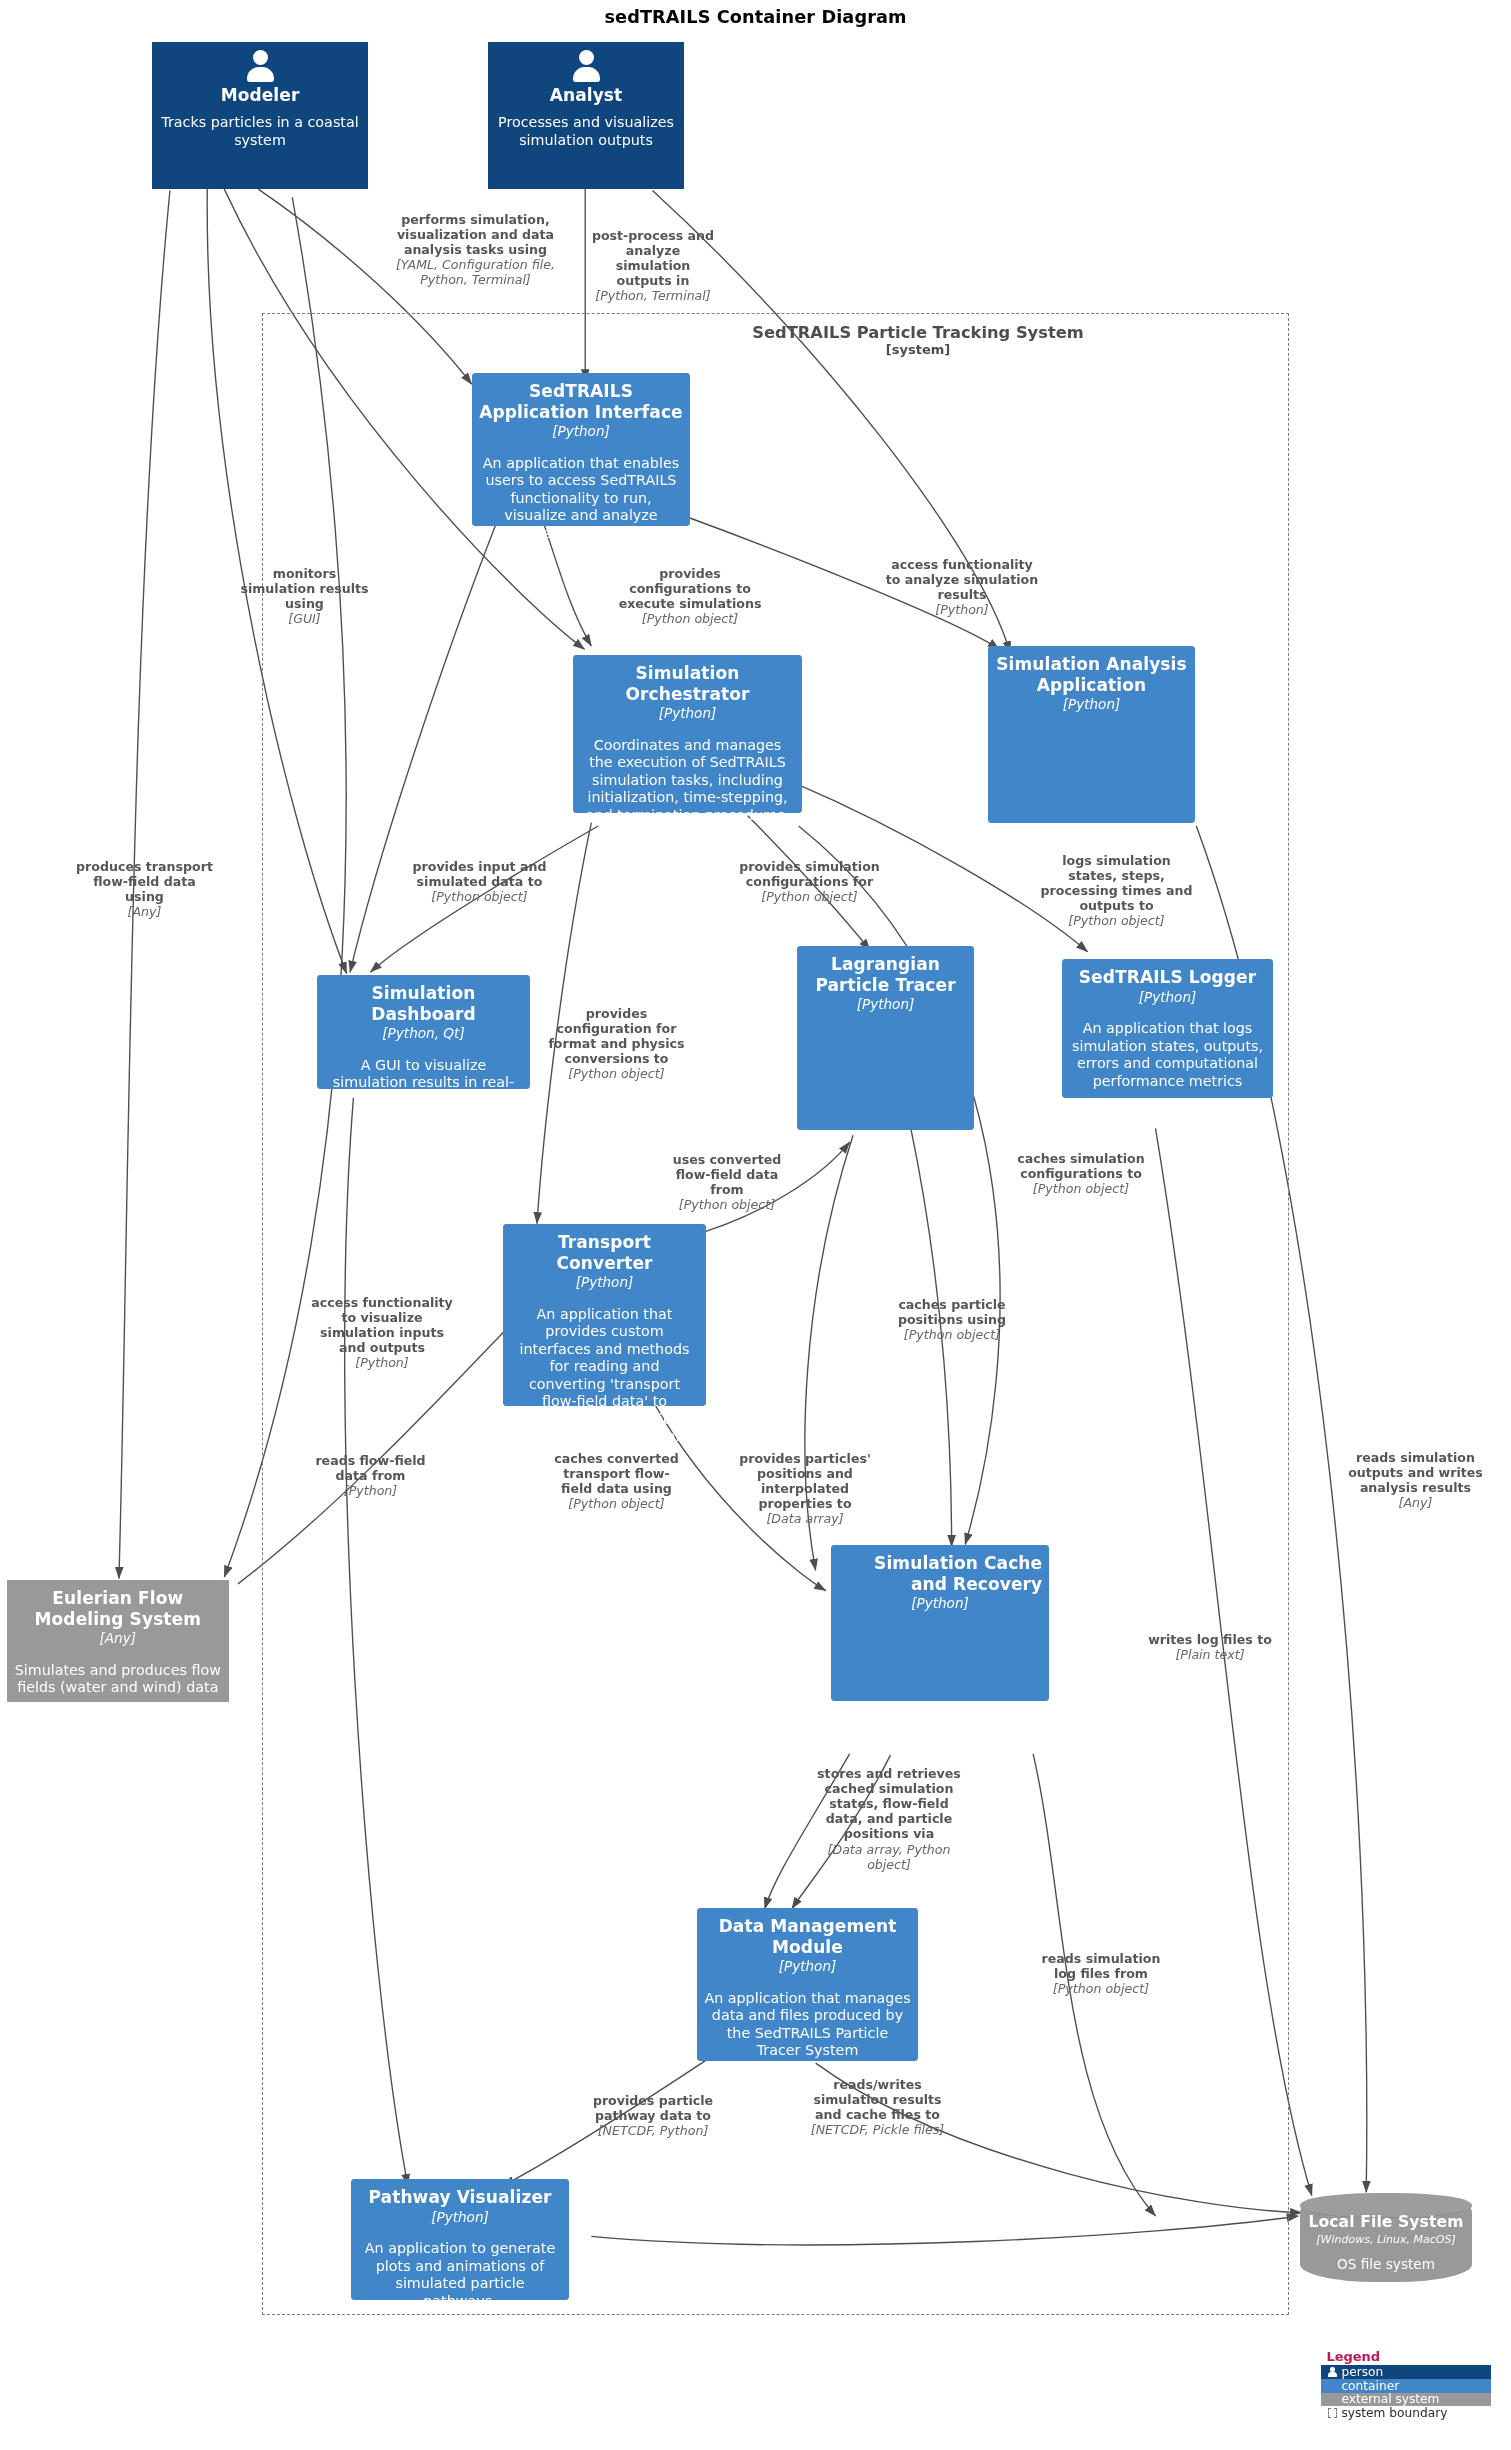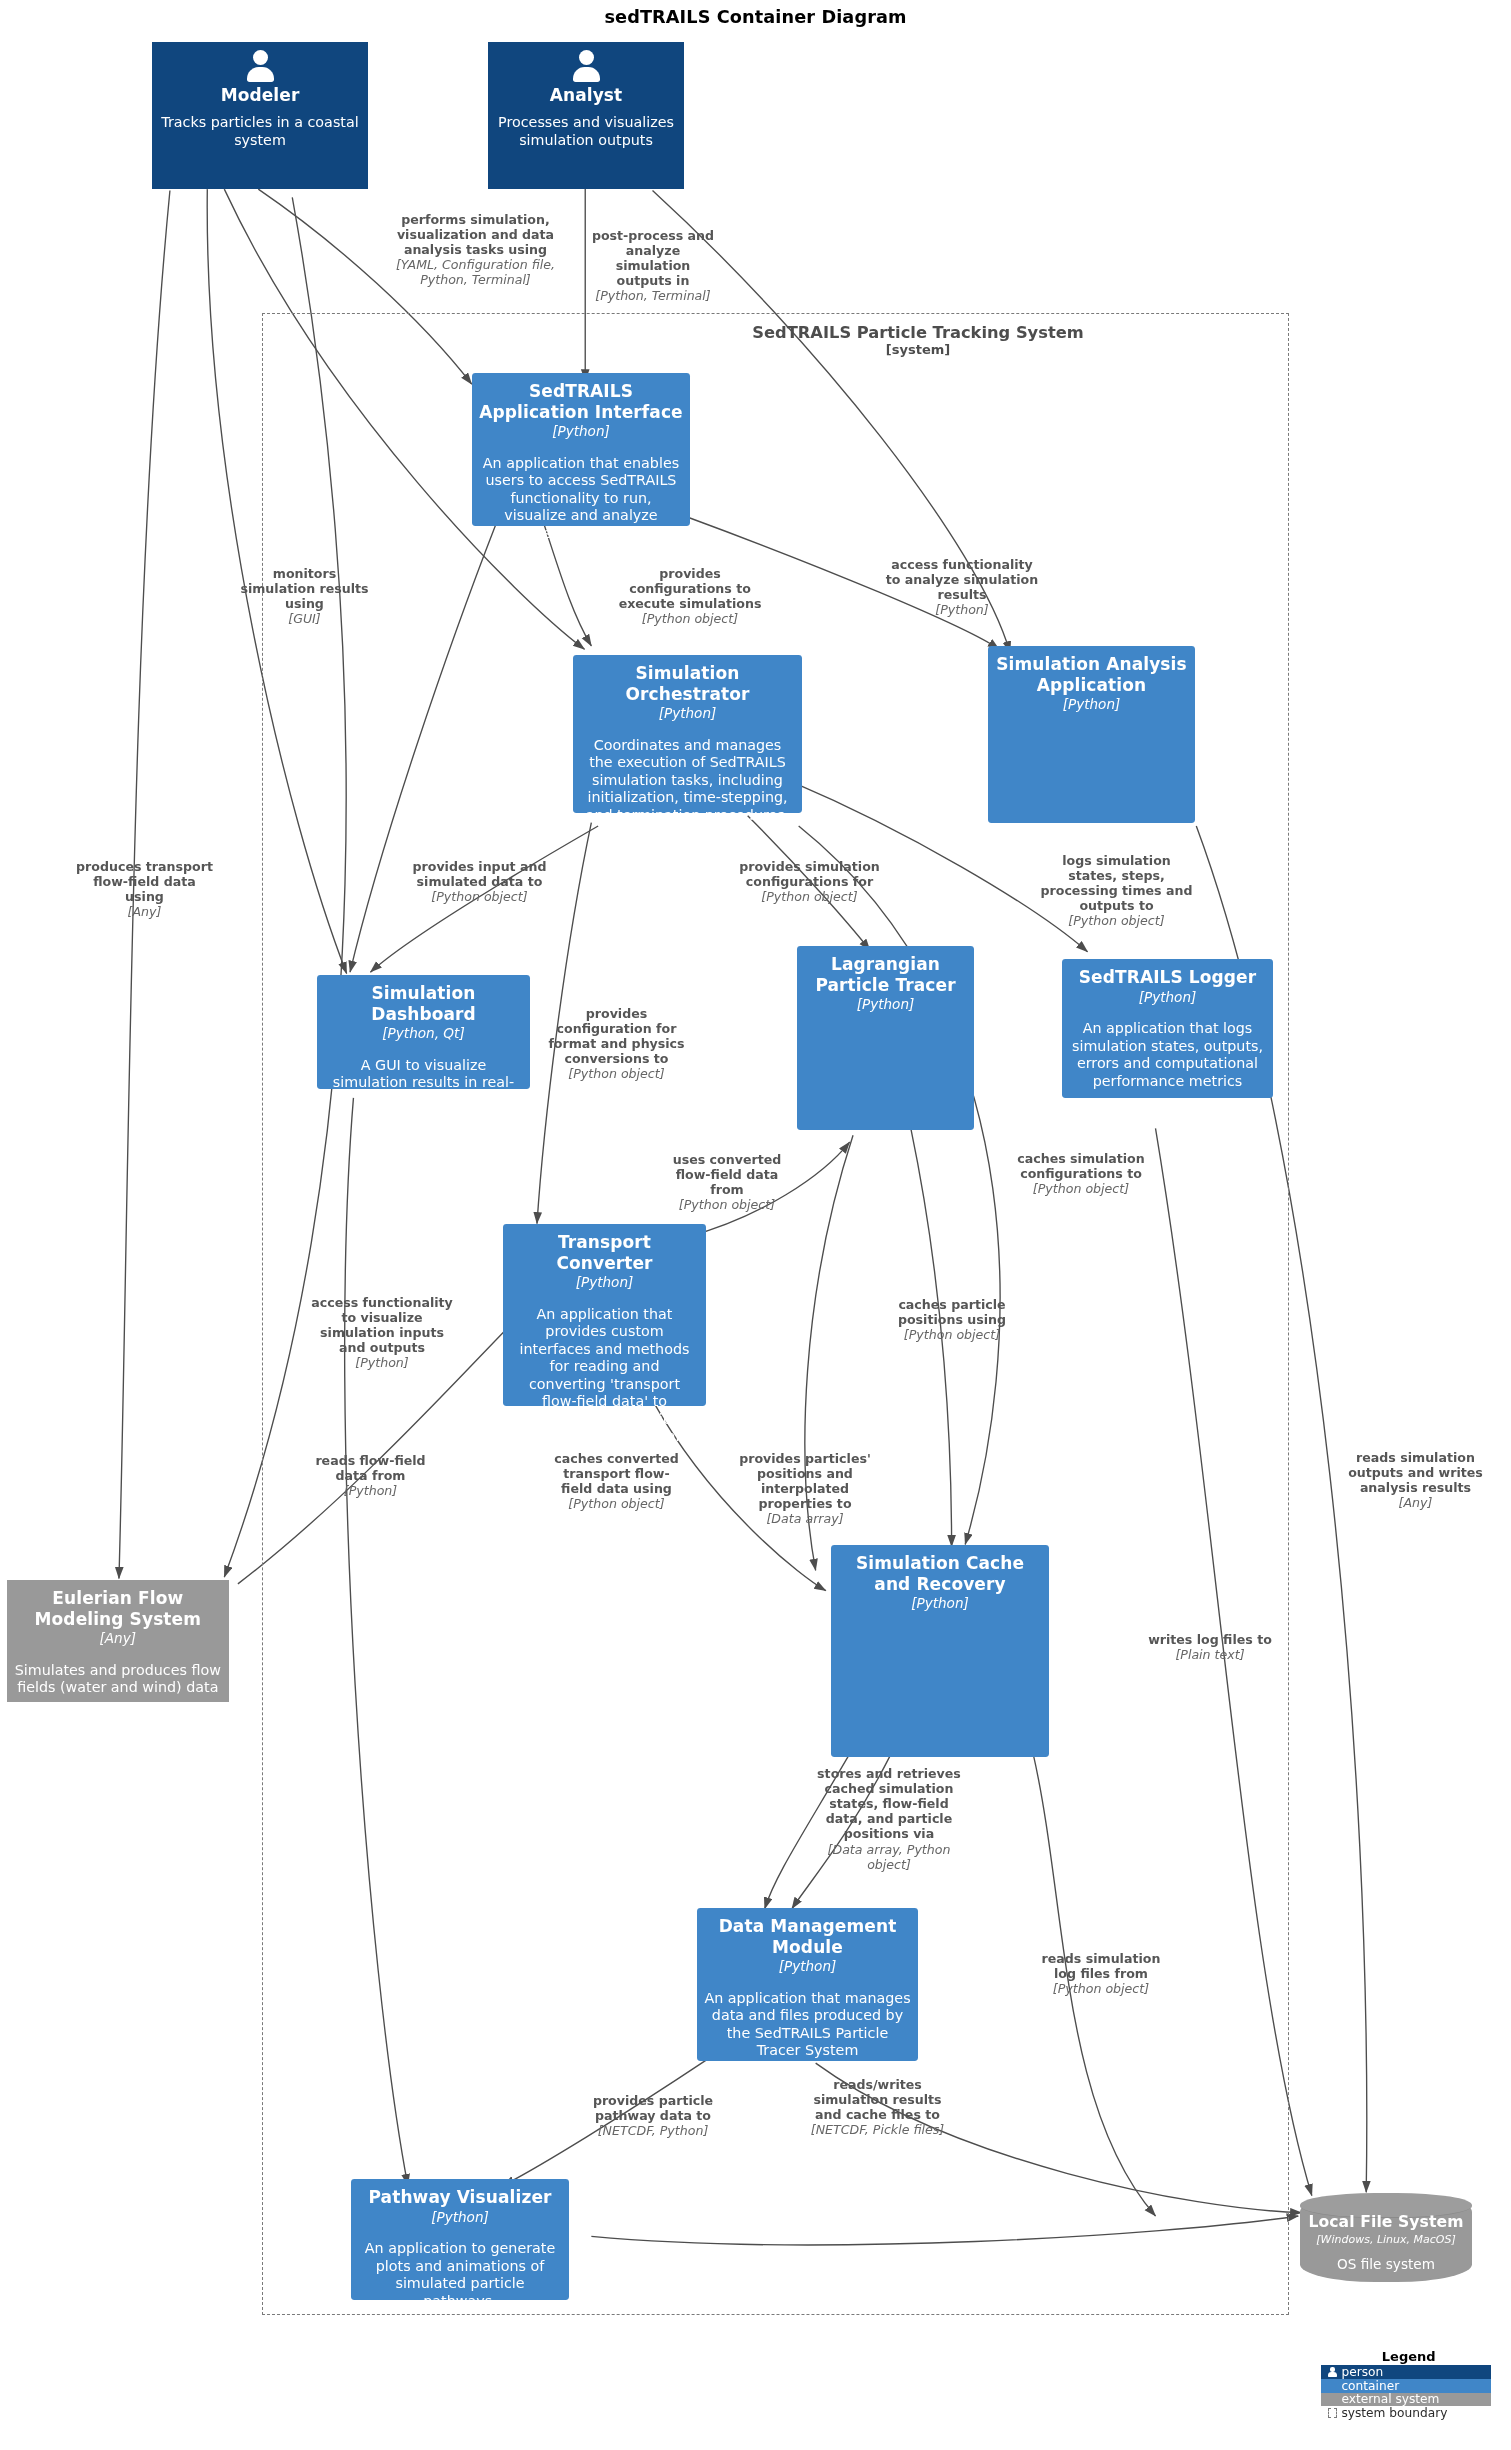--- a/index.html
+++ b/index.html
@@ -150,24 +150,23 @@
   
   .legend {
     position: absolute;
     left: 1321px;
     top: 2349px;
     width: 170px;
   }
   .legend .lg-title {
     font-size: 13px;
     font-weight: bold;
-    color: #000000;
+    color: #be185d;
     margin-bottom: 1.4px;
     padding-left: 5.4px;
-    text-align: center;
   }
   .legend .lg-row {
     display: flex;
     align-items: center;
     height: 13.6px;
     font-size: 12.2px;
     padding-left: 6.8px;
     box-sizing: border-box;
   }
   .legend .lg-row .lg-sq {
@@ -323,21 +322,21 @@
     <div class="n-tech">[Python]</div>
     <div class="n-desc">An application that logs simulation states, outputs, errors and computational performance metrics</div>
   </div>
 
   <div class="node container" style="left:503px; top:1224px; width:203px; height:182px;">
     <div class="n-title">Transport Converter</div>
     <div class="n-tech">[Python]</div>
     <div class="n-desc">An application that provides custom interfaces and methods for reading and converting 'transport flow-field data' to SedTRAILS compatible formats and physical units.</div>
   </div>
 
-  <div class="node container" style="left:831px; top:1545px; width:218px; height:212px;">
+  <div class="node container" style="left:831px; top:1545px; width:218px; height:156px;text-align:right;">
     <div class="n-title">Simulation Cache and Recovery</div>
     <div class="n-tech">[Python]</div>
   </div>
 
   <div class="node container" style="left:697px; top:1908px; width:221px; height:153px;">
     <div class="n-title">Data Management Module</div>
     <div class="n-tech">[Python]</div>
     <div class="n-desc">An application that manages data and files produced by the SedTRAILS Particle Tracer System</div>
   </div>
 

